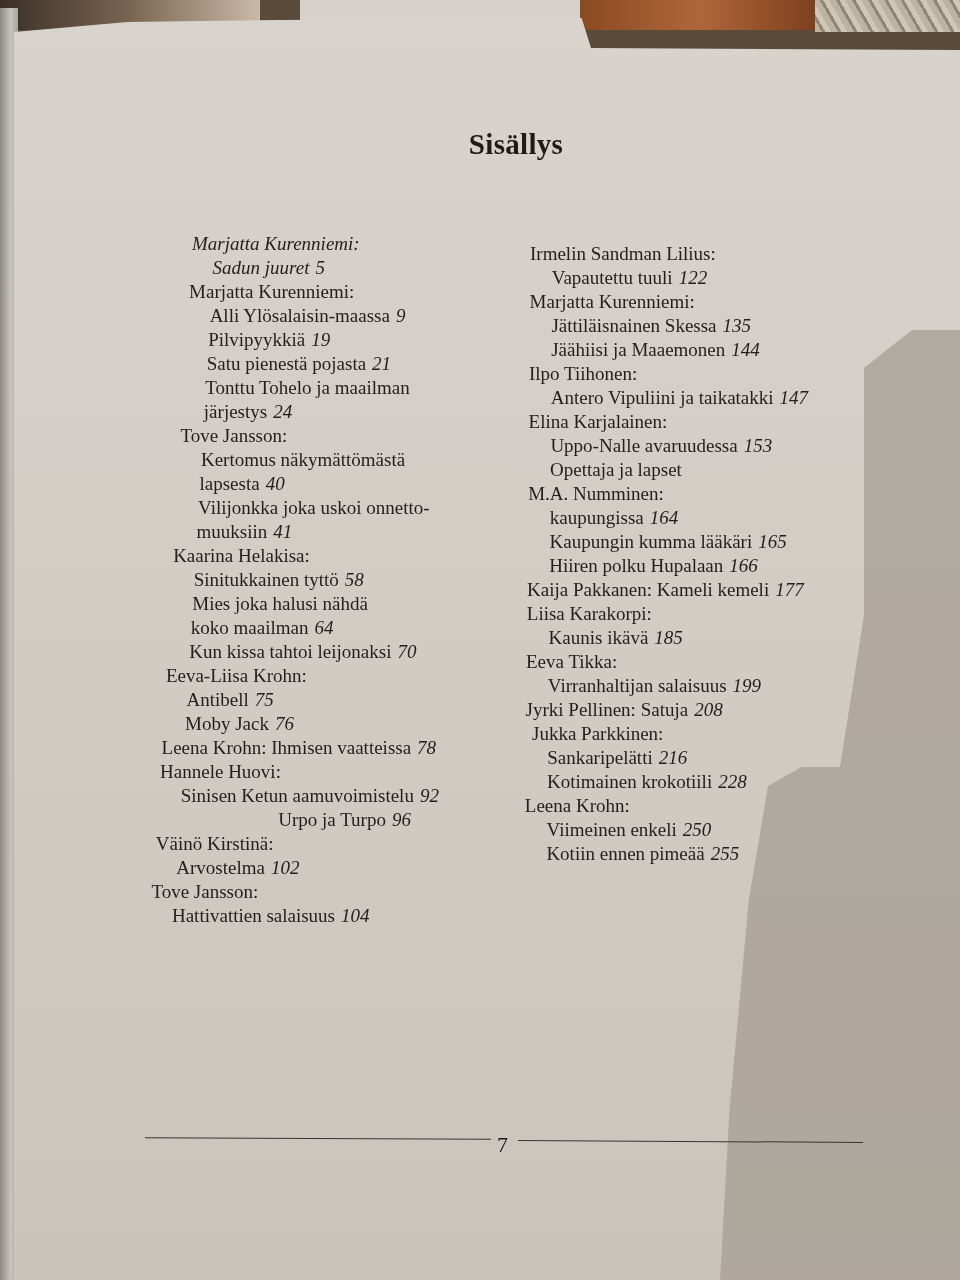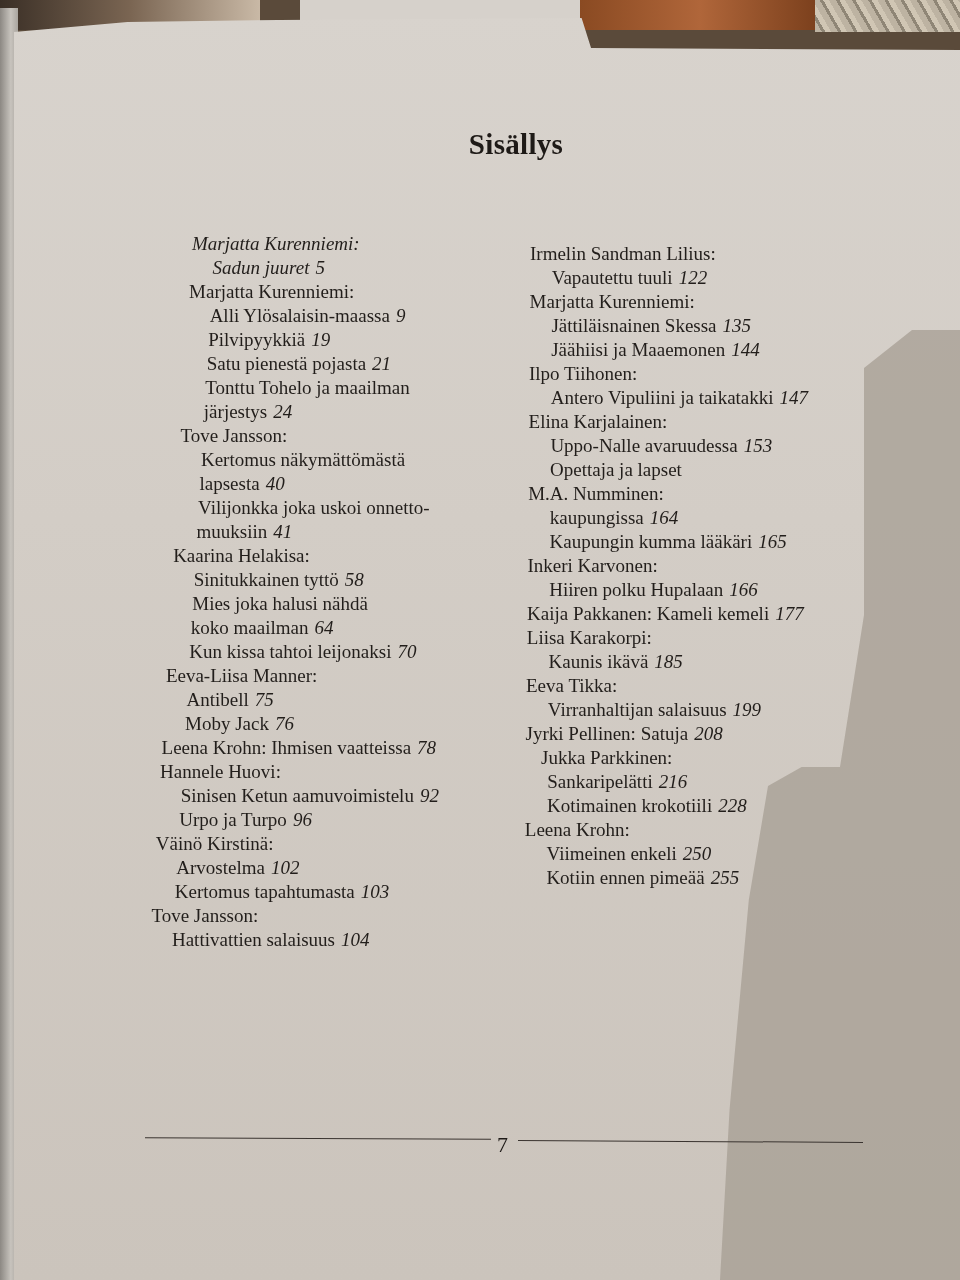--- a/index.html
+++ b/index.html
@@ -71,56 +71,54 @@
     <div class="entry author" style="margin-left: 30.4px;"><span>Tove Jansson:</span></div>
     <div class="entry work" style="margin-left: 28.95px;"><span>Kertomus näkymättömästä</span></div>
     <div class="entry work" style="margin-left: 27.5px;"><span>lapsesta</span><span class="num">40</span></div>
     <div class="entry work" style="margin-left: 26.05px;"><span>Vilijonkka joka uskoi onnetto-</span></div>
     <div class="entry work" style="margin-left: 24.6px;"><span>muuksiin</span><span class="num">41</span></div>
     <div class="entry author" style="margin-left: 23.15px;"><span>Kaarina Helakisa:</span></div>
     <div class="entry work" style="margin-left: 21.7px;"><span>Sinitukkainen tyttö</span><span class="num">58</span></div>
     <div class="entry work" style="margin-left: 20.25px;"><span>Mies joka halusi nähdä</span></div>
     <div class="entry work" style="margin-left: 18.8px;"><span>koko maailman</span><span class="num">64</span></div>
     <div class="entry work" style="margin-left: 17.35px;"><span>Kun kissa tahtoi leijonaksi</span><span class="num">70</span></div>
-    <div class="entry author" style="margin-left: 15.9px;"><span>Eeva-Liisa Manner:</span></div>
+    <div class="entry author" style="margin-left: 15.9px;"><span>Eeva-Liisa Krohn:</span></div>
     <div class="entry work" style="margin-left: 14.45px;"><span>Antibell</span><span class="num">75</span></div>
     <div class="entry work" style="margin-left: 13px;"><span>Moby Jack</span><span class="num">76</span></div>
     <div class="entry author" style="margin-left: 11.55px;"><span>Leena Krohn: Ihmisen vaatteissa</span><span class="num">78</span></div>
     <div class="entry author" style="margin-left: 10.1px;"><span>Hannele Huovi:</span></div>
     <div class="entry work" style="margin-left: 8.65px;"><span>Sinisen Ketun aamuvoimistelu</span><span class="num">92</span></div>
-    <div class="entry work" style="margin-left: 7.2px;"><span>Urpo ja Turpo</span><span class="num">96</span></div>
+    <div class="entry work" style="margin-left: 7.2px; text-align: center;"><span>Urpo ja Turpo</span><span class="num">96</span></div>
     <div class="entry author" style="margin-left: 5.75px;"><span>Väinö Kirstinä:</span></div>
     <div class="entry work" style="margin-left: 4.3px;"><span>Arvostelma</span><span class="num">102</span></div>
-    <div class="entry work" style="margin-left: 2.85px;"><span>Kertomus tapahtumasta</span><span class="num">103</span></div>
     <div class="entry author" style="margin-left: 1.4px;"><span>Tove Jansson:</span></div>
     <div class="entry work" style="margin-left: -0.0499999px;"><span>Hattivattien salaisuus</span><span class="num">104</span></div>
   </div>
 <div class="col col-right" id="col-right">
     <div class="entry author" style="margin-left: 7px;"><span>Irmelin Sandman Lilius:</span></div>
     <div class="entry work" style="margin-left: 6.8px;"><span>Vapautettu tuuli</span><span class="num">122</span></div>
     <div class="entry author" style="margin-left: 6.6px;"><span>Marjatta Kurenniemi:</span></div>
     <div class="entry work" style="margin-left: 6.4px;"><span>Jättiläisnainen Skessa</span><span class="num">135</span></div>
     <div class="entry work" style="margin-left: 6.2px;"><span>Jäähiisi ja Maaemonen</span><span class="num">144</span></div>
     <div class="entry author" style="margin-left: 6px;"><span>Ilpo Tiihonen:</span></div>
     <div class="entry work" style="margin-left: 5.8px;"><span>Antero Vipuliini ja taikatakki</span><span class="num">147</span></div>
     <div class="entry author" style="margin-left: 5.6px;"><span>Elina Karjalainen:</span></div>
     <div class="entry work" style="margin-left: 5.4px;"><span>Uppo-Nalle avaruudessa</span><span class="num">153</span></div>
     <div class="entry work" style="margin-left: 5px;"><span>Opettaja ja lapset</span></div>
     <div class="entry author" style="margin-left: 5.2px;"><span>M.A. Numminen:</span></div>
     <div class="entry work" style="margin-left: 4.8px;"><span>kaupungissa</span><span class="num">164</span></div>
     <div class="entry work" style="margin-left: 4.6px;"><span>Kaupungin kumma lääkäri</span><span class="num">165</span></div>
-    <div class="entry author" style="margin-left: 4.4px;"><span>Inkeri Karvonen:</span></div>
     <div class="entry work" style="margin-left: 4.2px;"><span>Hiiren polku Hupalaan</span><span class="num">166</span></div>
     <div class="entry author" style="margin-left: 4px;"><span>Kaija Pakkanen: Kameli kemeli</span><span class="num">177</span></div>
     <div class="entry author" style="margin-left: 3.8px;"><span>Liisa Karakorpi:</span></div>
     <div class="entry work" style="margin-left: 3.6px;"><span>Kaunis ikävä</span><span class="num">185</span></div>
     <div class="entry author" style="margin-left: 3px;"><span>Eeva Tikka:</span></div>
     <div class="entry work" style="margin-left: 2.8px;"><span>Virranhaltijan salaisuus</span><span class="num">199</span></div>
     <div class="entry author" style="margin-left: 2.6px;"><span>Jyrki Pellinen: Satuja</span><span class="num">208</span></div>
-    <div class="entry author" style="margin-left: 18px;"><span>Jukka Parkkinen:</span></div>
+    <div class="entry author" style="margin-left: 9px;"><span>Jukka Parkkinen:</span></div>
     <div class="entry work" style="margin-left: 2.2px;"><span>Sankaripelätti</span><span class="num">216</span></div>
     <div class="entry work" style="margin-left: 2px;"><span>Kotimainen krokotiili</span><span class="num">228</span></div>
     <div class="entry author" style="margin-left: 1.8px;"><span>Leena Krohn:</span></div>
     <div class="entry work" style="margin-left: 1.6px;"><span>Viimeinen enkeli</span><span class="num">250</span></div>
     <div class="entry work" style="margin-left: 1.4px;"><span>Kotiin ennen pimeää</span><span class="num">255</span></div>
   </div>
 
 <div class="footer-line line-left"></div>
 <div class="page-num">7</div>
 <div class="footer-line line-right"></div>

